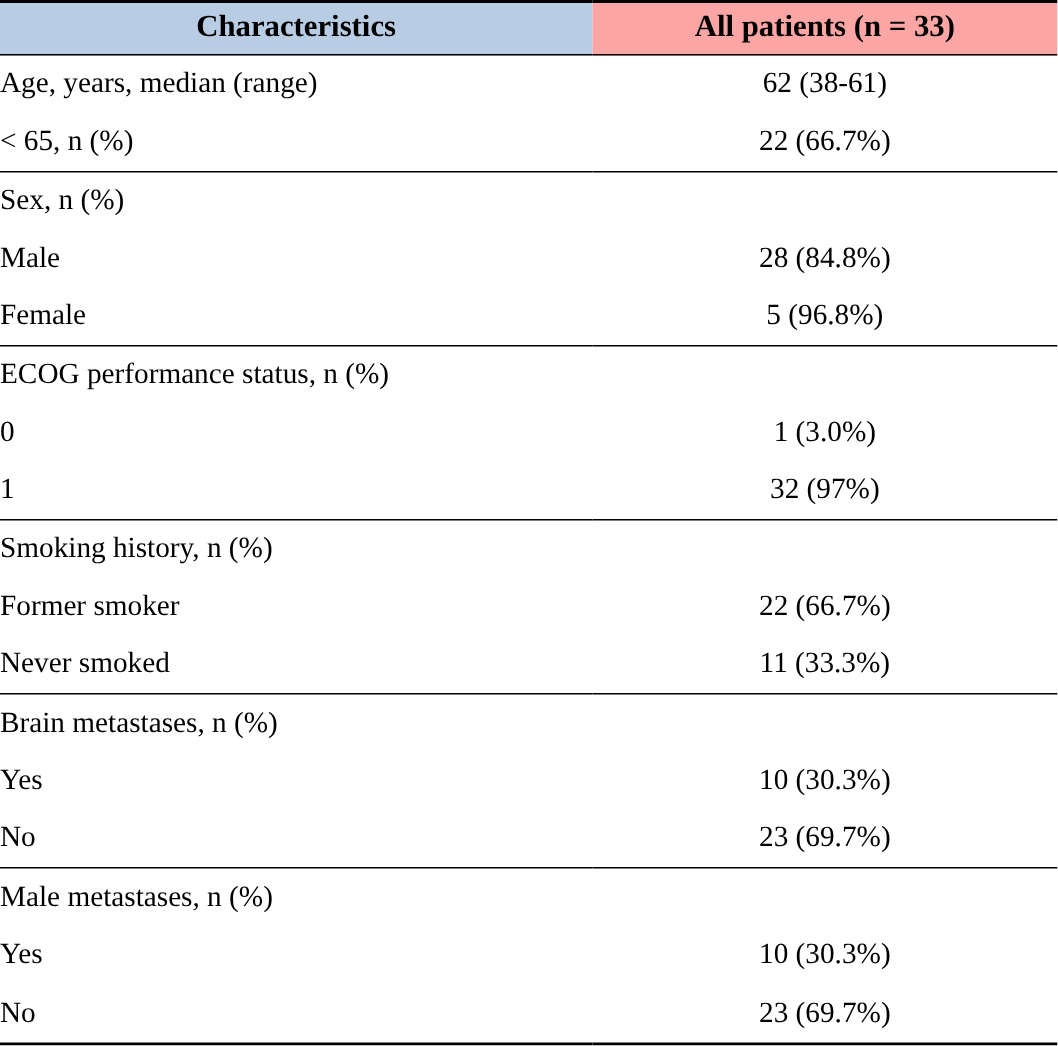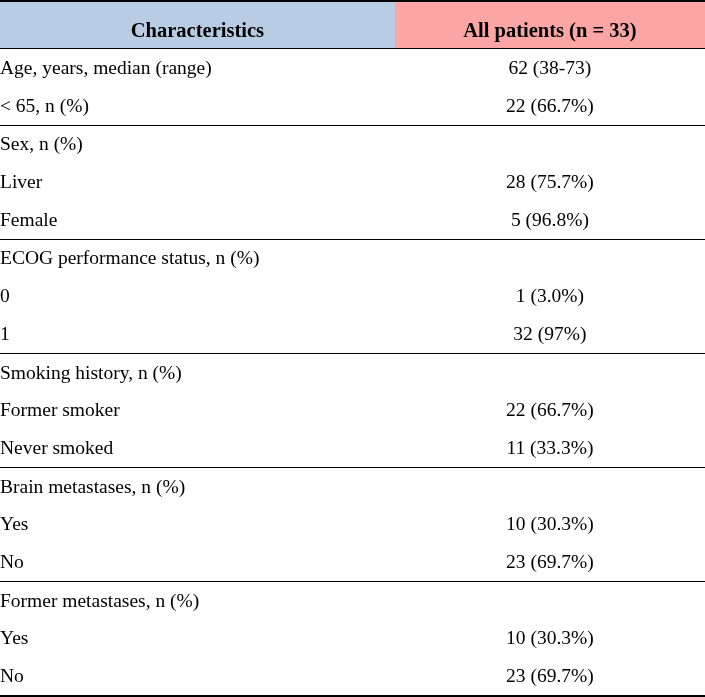--- a/index.html
+++ b/index.html
@@ -29,21 +29,21 @@
     font-size: 19.5px;
   }
   table.char-table col.col-char { width: 56%; }
   table.char-table col.col-val { width: 44%; }
 
   thead th {
     background: #b8cce4;
     font-weight: bold;
     font-size: 20.5px;
     text-align: center;
-    padding: 17px 0 6px 0;
+    padding: 5px 0 6px 0;
     border-top: 2.5px solid #000;
     border-bottom: 1.5px solid #000;
   }
   tbody td {
     padding: 2px 0 2px 0;
     vertical-align: middle;
     line-height: 1.12;
   }
   td.c-label {
     text-align: left;
@@ -73,33 +73,33 @@
     </colgroup>
     <thead>
       <tr>
         <th style="background: rgb(184, 204, 228);">Characteristics</th>
         <th style="background: #fca5a5;">All patients (n = 33)</th>
       </tr>
     </thead>
     <tbody id="table-body">
         <tr>
           <td class="c-label">Age, years, median (range)</td>
-          <td class="c-val">62 (38-73)</td>
+          <td class="c-val">62 (38-61)</td>
         </tr>
         <tr>
           <td class="c-label center">&lt; 65, n (%)</td>
           <td class="c-val">22 (66.7%)</td>
         </tr>
         <tr class="group-start">
           <td class="c-label">Sex, n (%)</td>
           <td class="c-val"></td>
         </tr>
         <tr>
-          <td class="c-label center">Liver</td>
-          <td class="c-val">28 (75.7%)</td>
+          <td class="c-label center">Male</td>
+          <td class="c-val">28 (84.8%)</td>
         </tr>
         <tr>
           <td class="c-label center">Female</td>
           <td class="c-val">5 (96.8%)</td>
         </tr>
         <tr class="group-start">
           <td class="c-label">ECOG performance status, n (%)</td>
           <td class="c-val"></td>
         </tr>
         <tr>
@@ -128,21 +128,21 @@
         </tr>
         <tr>
           <td class="c-label center">Yes</td>
           <td class="c-val">10 (30.3%)</td>
         </tr>
         <tr>
           <td class="c-label center">No</td>
           <td class="c-val">23 (69.7%)</td>
         </tr>
         <tr class="group-start">
-          <td class="c-label">Former metastases, n (%)</td>
+          <td class="c-label">Male metastases, n (%)</td>
           <td class="c-val"></td>
         </tr>
         <tr>
           <td class="c-label center">Yes</td>
           <td class="c-val">10 (30.3%)</td>
         </tr>
         <tr class="last-row">
           <td class="c-label center">No</td>
           <td class="c-val">23 (69.7%)</td>
         </tr>

